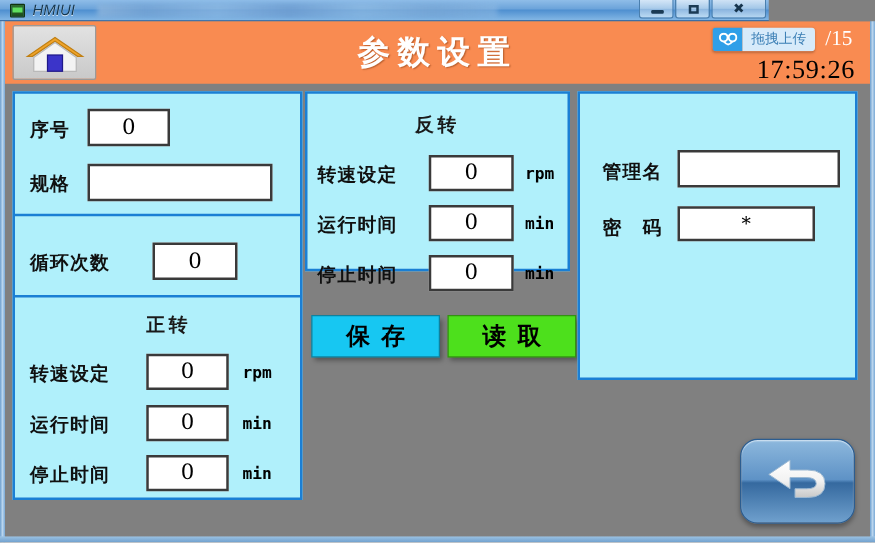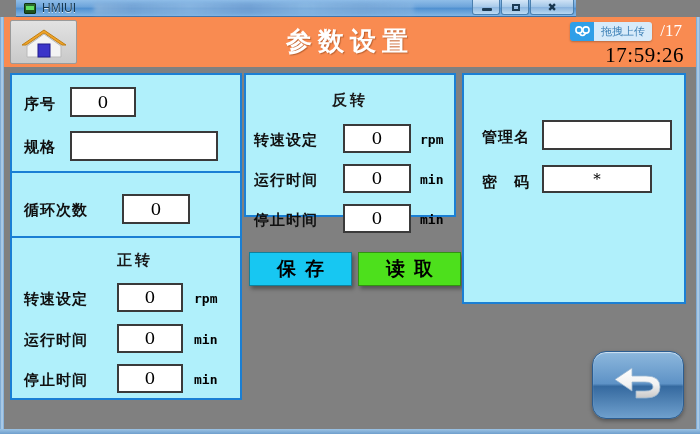--- a/index.html
+++ b/index.html
@@ -14,25 +14,26 @@
     position: relative;
     width: 700px;
     height: 434px;
     overflow: hidden;
     background: #808080;
   }
 
   
   .win-titlebar {
     position: absolute;
-    left: 16px; top: 0;
-    width: 560px; height: 17px;
+    left: 0; top: 0;
+    width: 615px; height: 17px;
     background: linear-gradient(to bottom, #8fbde8 0%, #6ba3da 45%, #4e8fd0 50%, #82b6e4 100%);
     border-bottom: 1px solid #3d6fa5;
     box-sizing: border-box;
+    font-style: italic;
   }
   .win-icon {
     position: absolute;
     left: 8px; top: 3px;
     width: 12px; height: 11px;
     background: linear-gradient(to bottom, #2f6e2f 0%, #1d4d1d 100%);
     border: 1px solid #0f330f;
     box-sizing: border-box;
     border-radius: 1px;
   }
@@ -342,21 +343,21 @@
         <div class="upload-icon-box">
           <svg width="15" height="12" viewBox="0 0 15 12">
             <circle cx="4" cy="4" r="3.1" fill="none" stroke="#ffffff" stroke-width="1.6"></circle>
             <circle cx="11" cy="4" r="3.1" fill="none" stroke="#ffffff" stroke-width="1.6"></circle>
             <path d="M4 7 Q7.5 12 11 7" fill="none" stroke="#ffffff" stroke-width="1.6"></path>
           </svg>
         </div>
         <div class="upload-label">拖拽上传</div>
       </div>
 
-      <div class="page-count">/17</div>
+      <div class="page-count">/15</div>
       <div class="clock">17:59:26</div>
     </div>
 
     <div class="panel" style="left:6px; top:56px; width:232px; height:327px;">
 
       <div class="lbl" style="left:12px; top:20px;">序号</div>
       <div class="field" style="left:58px; top:12px; width:66px; height:30px;">0</div>
 
       <div class="lbl" style="left:12px; top:63px;">规格</div>
       <div class="field" style="left:58px; top:56px; width:148px; height:30px;"></div>

